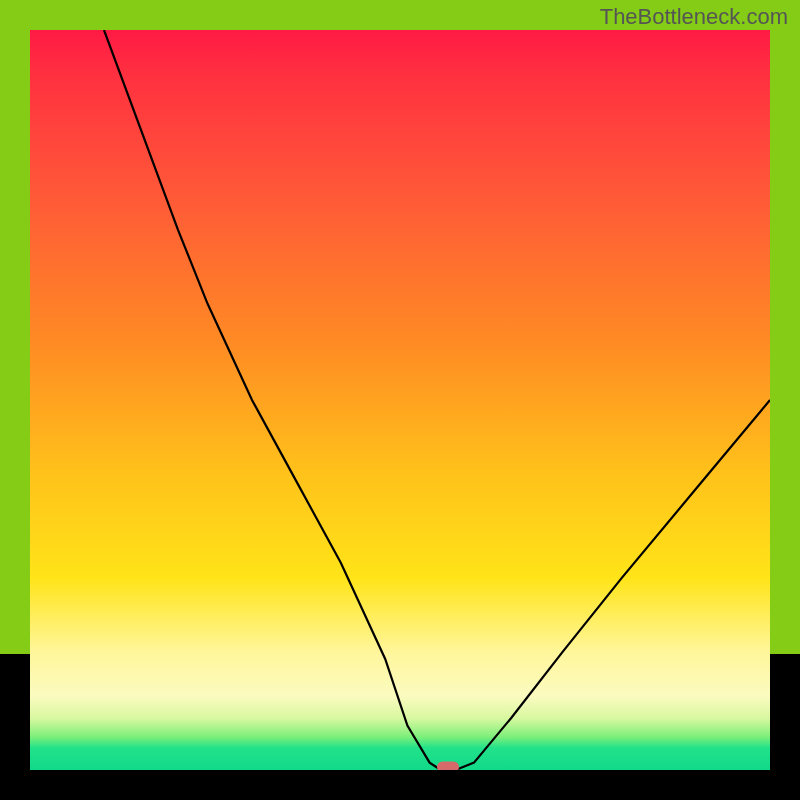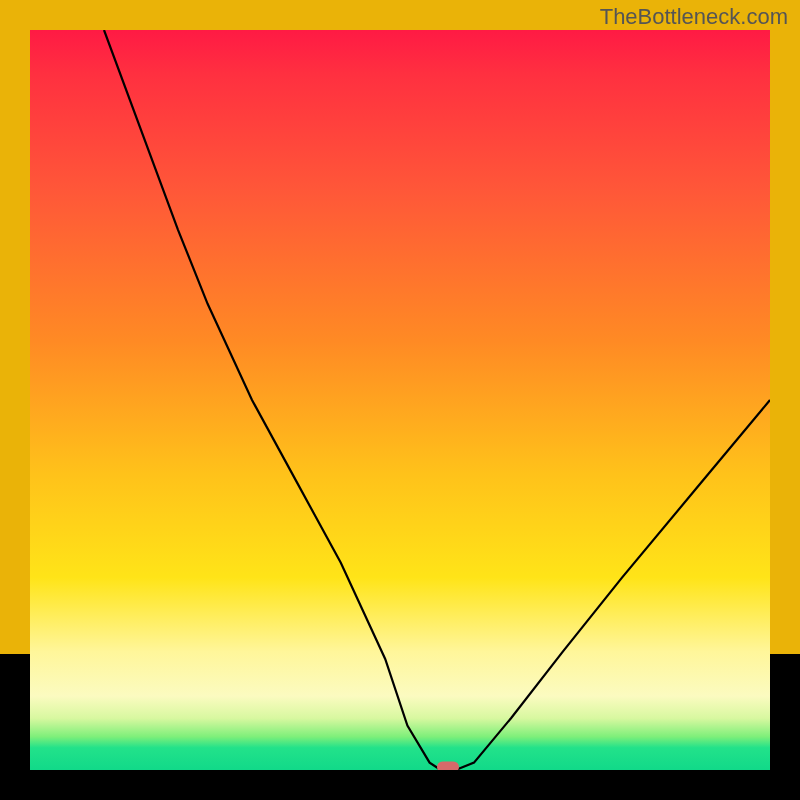--- a/index.html
+++ b/index.html
@@ -8,21 +8,21 @@
     width: 800px;
     height: 800px;
     background: #000;
     font-family: Arial, Helvetica, sans-serif;
     overflow: hidden;
   }
   .outer {
     position: relative;
     width: 800px;
     height: 654px;
-    background: #eab308;
+    background: #84cc16;
   }
   .watermark {
     position: absolute;
     top: 4px;
     right: 12px;
     color: #555;
     font-size: 22px;
     font-weight: 500;
     z-index: 10;
   }

